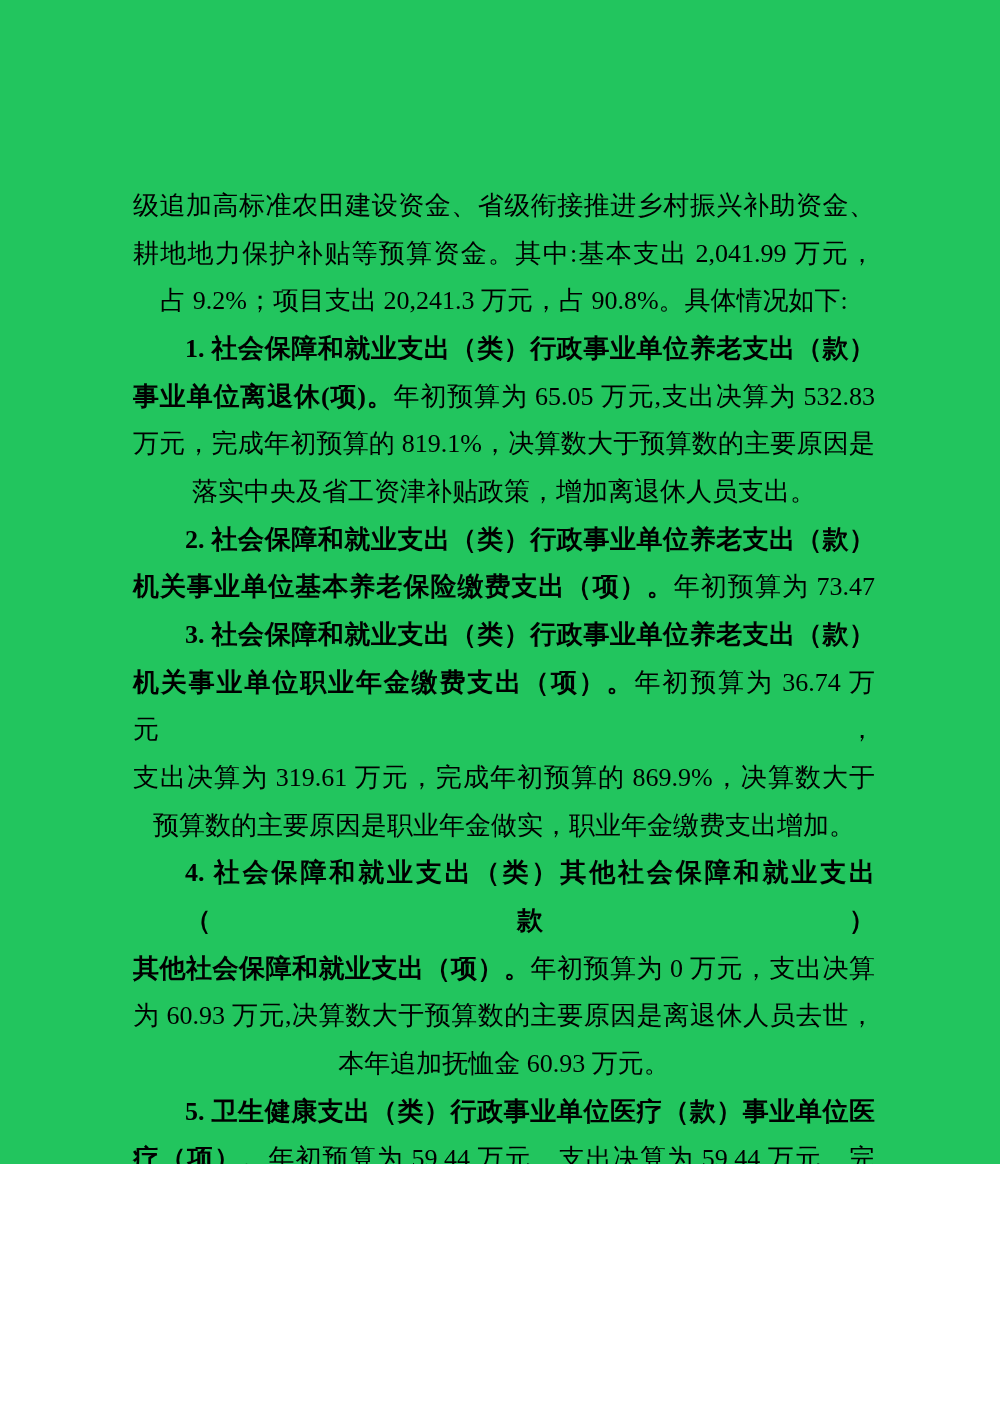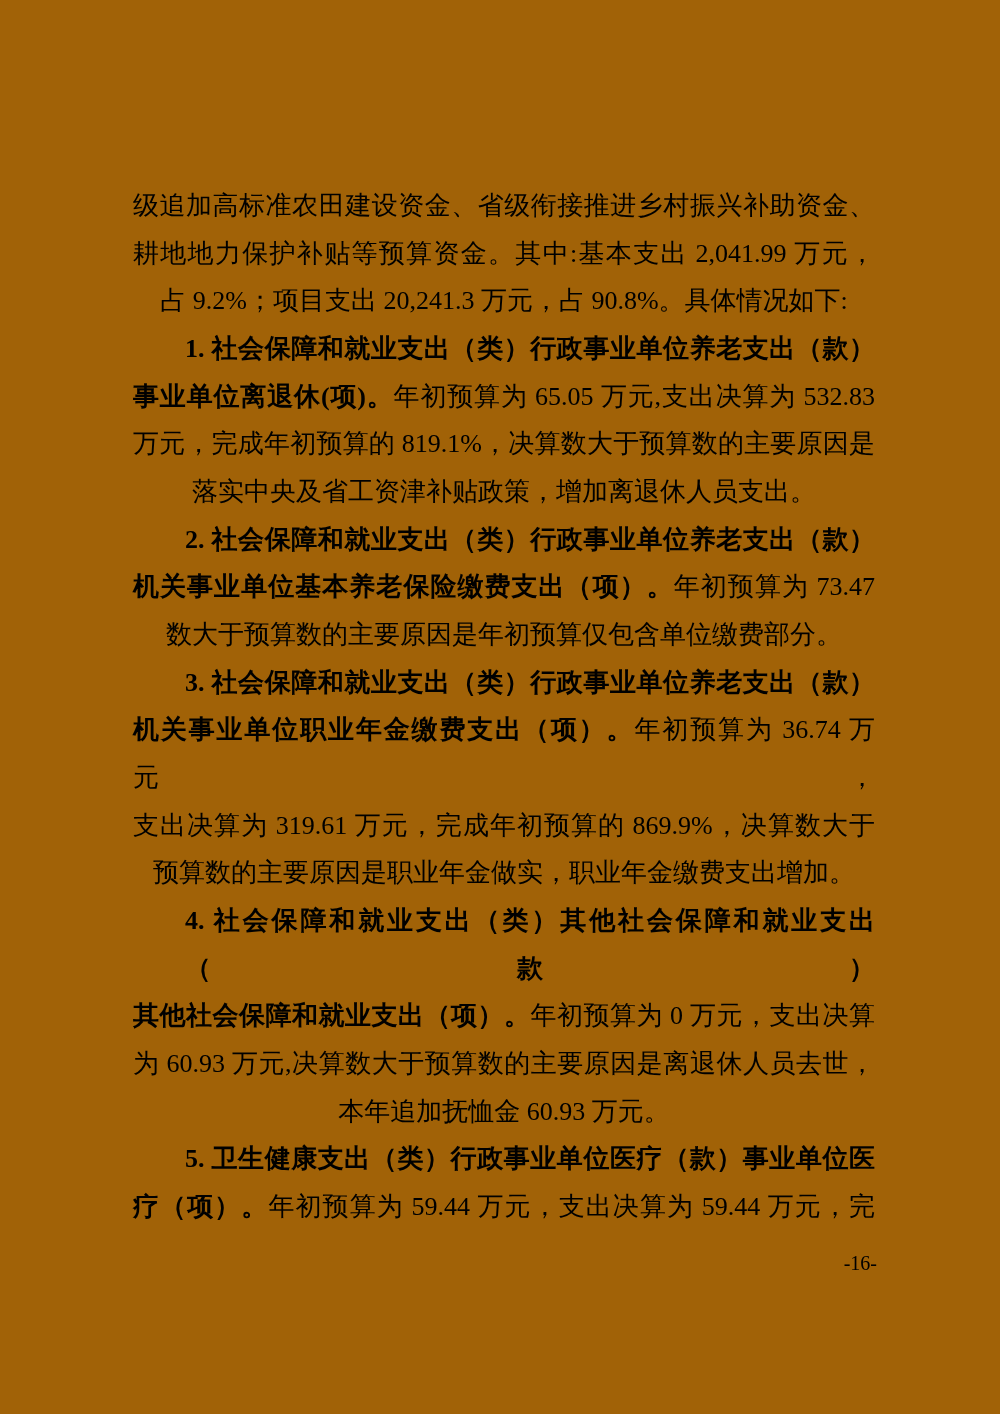--- a/index.html
+++ b/index.html
@@ -3,22 +3,22 @@
 <meta charset="utf-8">
 <style>
   html, body {
     margin: 0;
     padding: 0;
     background: #ffffff;
   }
   .page {
     position: relative;
     width: 1000px;
-    height: 1414px;
-    background: #a16207;
+    height: 1164px;
+    background: #22c55e;
     color: #000000;
     font-family: "Liberation Serif", "DejaVu Serif", serif;
     overflow: hidden;
   }
   .doc {
     position: absolute;
     left: 133px;
     top: 182px;
     width: 742px;
     font-size: 26px;
@@ -61,21 +61,20 @@
   <div class="doc">
       <div class="line j"><span class="r">级追加高标准农田建设资金、省级衔接推进乡村振兴补助资金、</span></div>
       <div class="line j"><span class="r">耕地地力保护补贴等预算资金。其中:基本支出 2,041.99 万元，</span></div>
       <div class="line"><span class="r">占 9.2%；项目支出 20,241.3 万元，占 90.8%。具体情况如下:</span></div>
       <div class="line indent j"><span class="b">1. 社会保障和就业支出（类）行政事业单位养老支出（款）</span></div>
       <div class="line j"><span class="b">事业单位离退休(项)。</span><span class="r">年初预算为 65.05 万元,支出决算为 532.83</span></div>
       <div class="line j"><span class="r">万元，完成年初预算的 819.1%，决算数大于预算数的主要原因是</span></div>
       <div class="line"><span class="r">落实中央及省工资津补贴政策，增加离退休人员支出。</span></div>
       <div class="line indent j"><span class="b">2. 社会保障和就业支出（类）行政事业单位养老支出（款）</span></div>
       <div class="line j"><span class="b">机关事业单位基本养老保险缴费支出（项）。</span><span class="r">年初预算为 73.47</span></div>
-      <div class="line"><span class="r">数大于预算数的主要原因是年初预算仅包含单位缴费部分。</span></div>
       <div class="line indent j"><span class="b">3. 社会保障和就业支出（类）行政事业单位养老支出（款）</span></div>
       <div class="line j"><span class="b">机关事业单位职业年金缴费支出（项）。</span><span class="r">年初预算为 36.74 万元，</span></div>
       <div class="line j"><span class="r">支出决算为 319.61 万元，完成年初预算的 869.9%，决算数大于</span></div>
       <div class="line"><span class="r">预算数的主要原因是职业年金做实，职业年金缴费支出增加。</span></div>
       <div class="line indent j"><span class="b">4. 社会保障和就业支出（类）其他社会保障和就业支出（款）</span></div>
       <div class="line j"><span class="b">其他社会保障和就业支出（项）。</span><span class="r">年初预算为 0 万元，支出决算</span></div>
       <div class="line j"><span class="r">为 60.93 万元,决算数大于预算数的主要原因是离退休人员去世，</span></div>
       <div class="line"><span class="r">本年追加抚恤金 60.93 万元。</span></div>
       <div class="line indent j"><span class="b">5. 卫生健康支出（类）行政事业单位医疗（款）事业单位医</span></div>
       <div class="line j"><span class="b">疗（项）。</span><span class="r">年初预算为 59.44 万元，支出决算为 59.44 万元，完</span></div>

